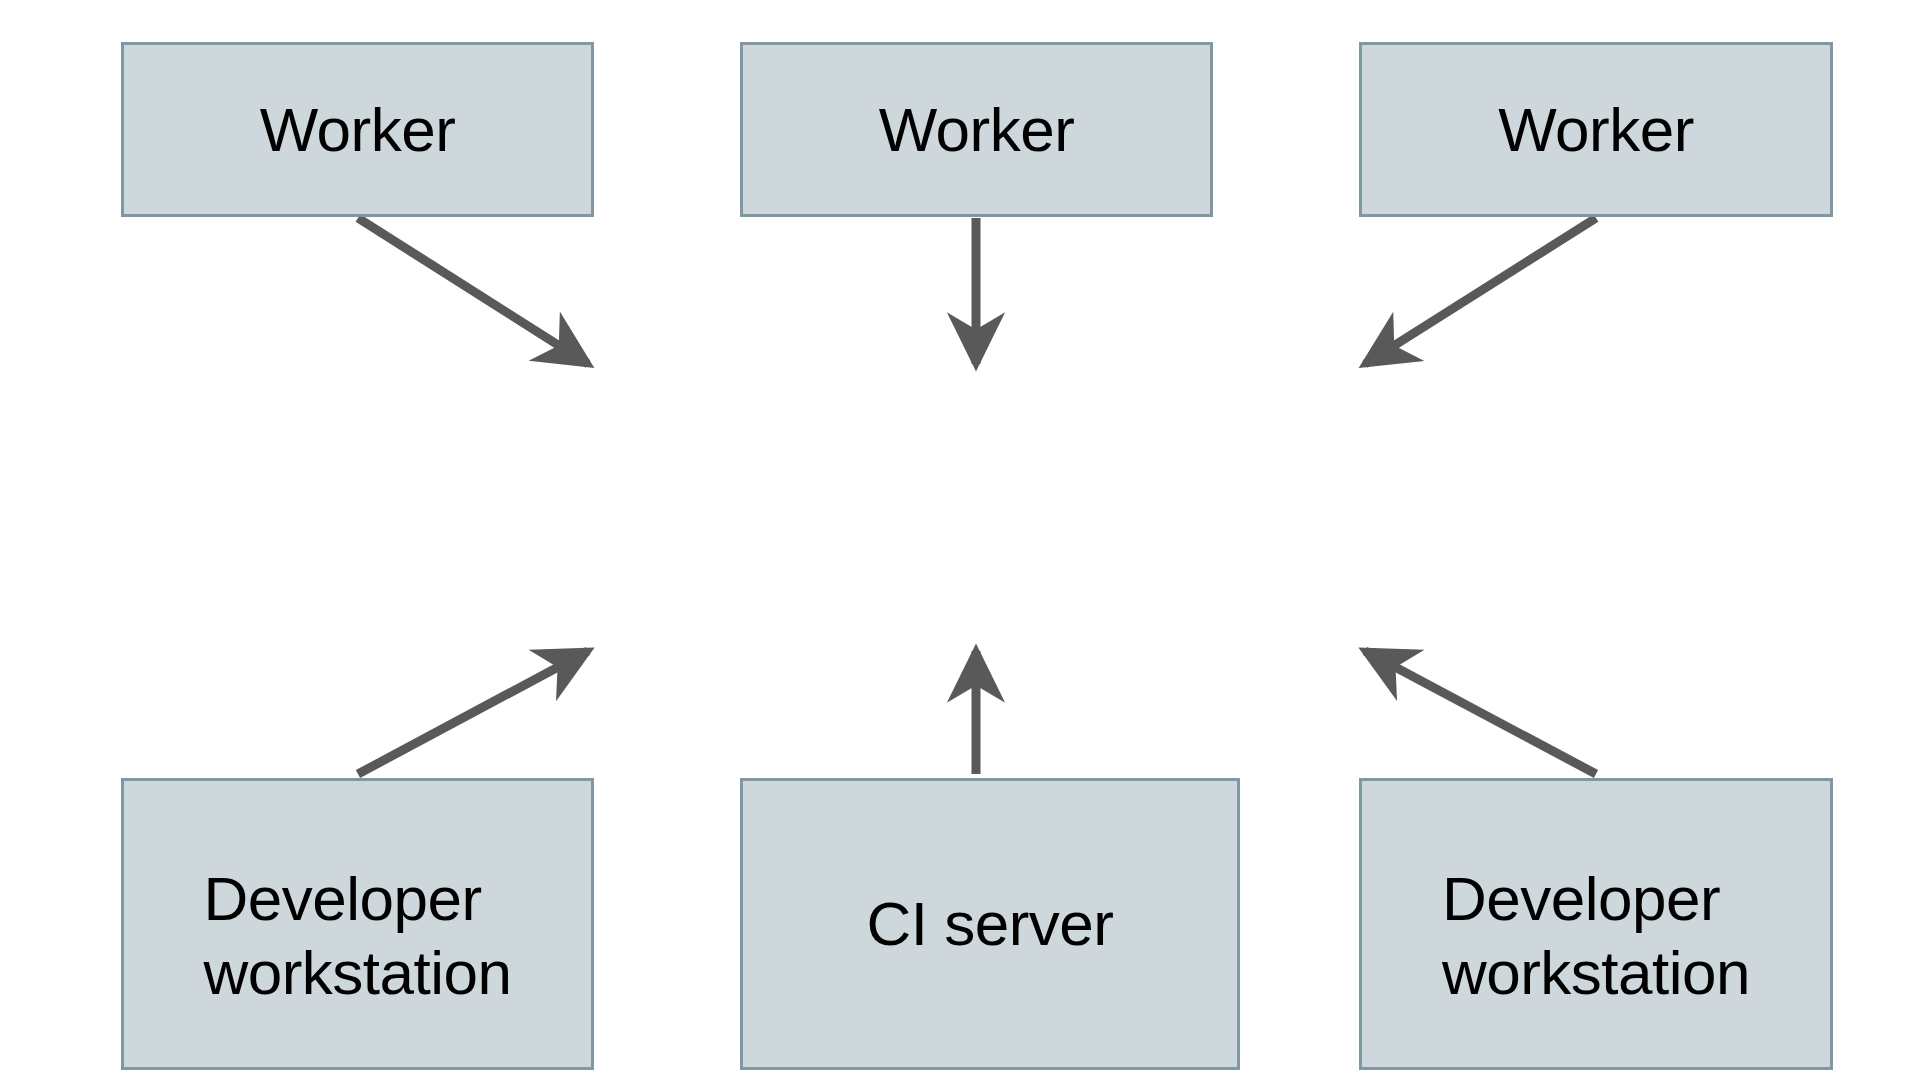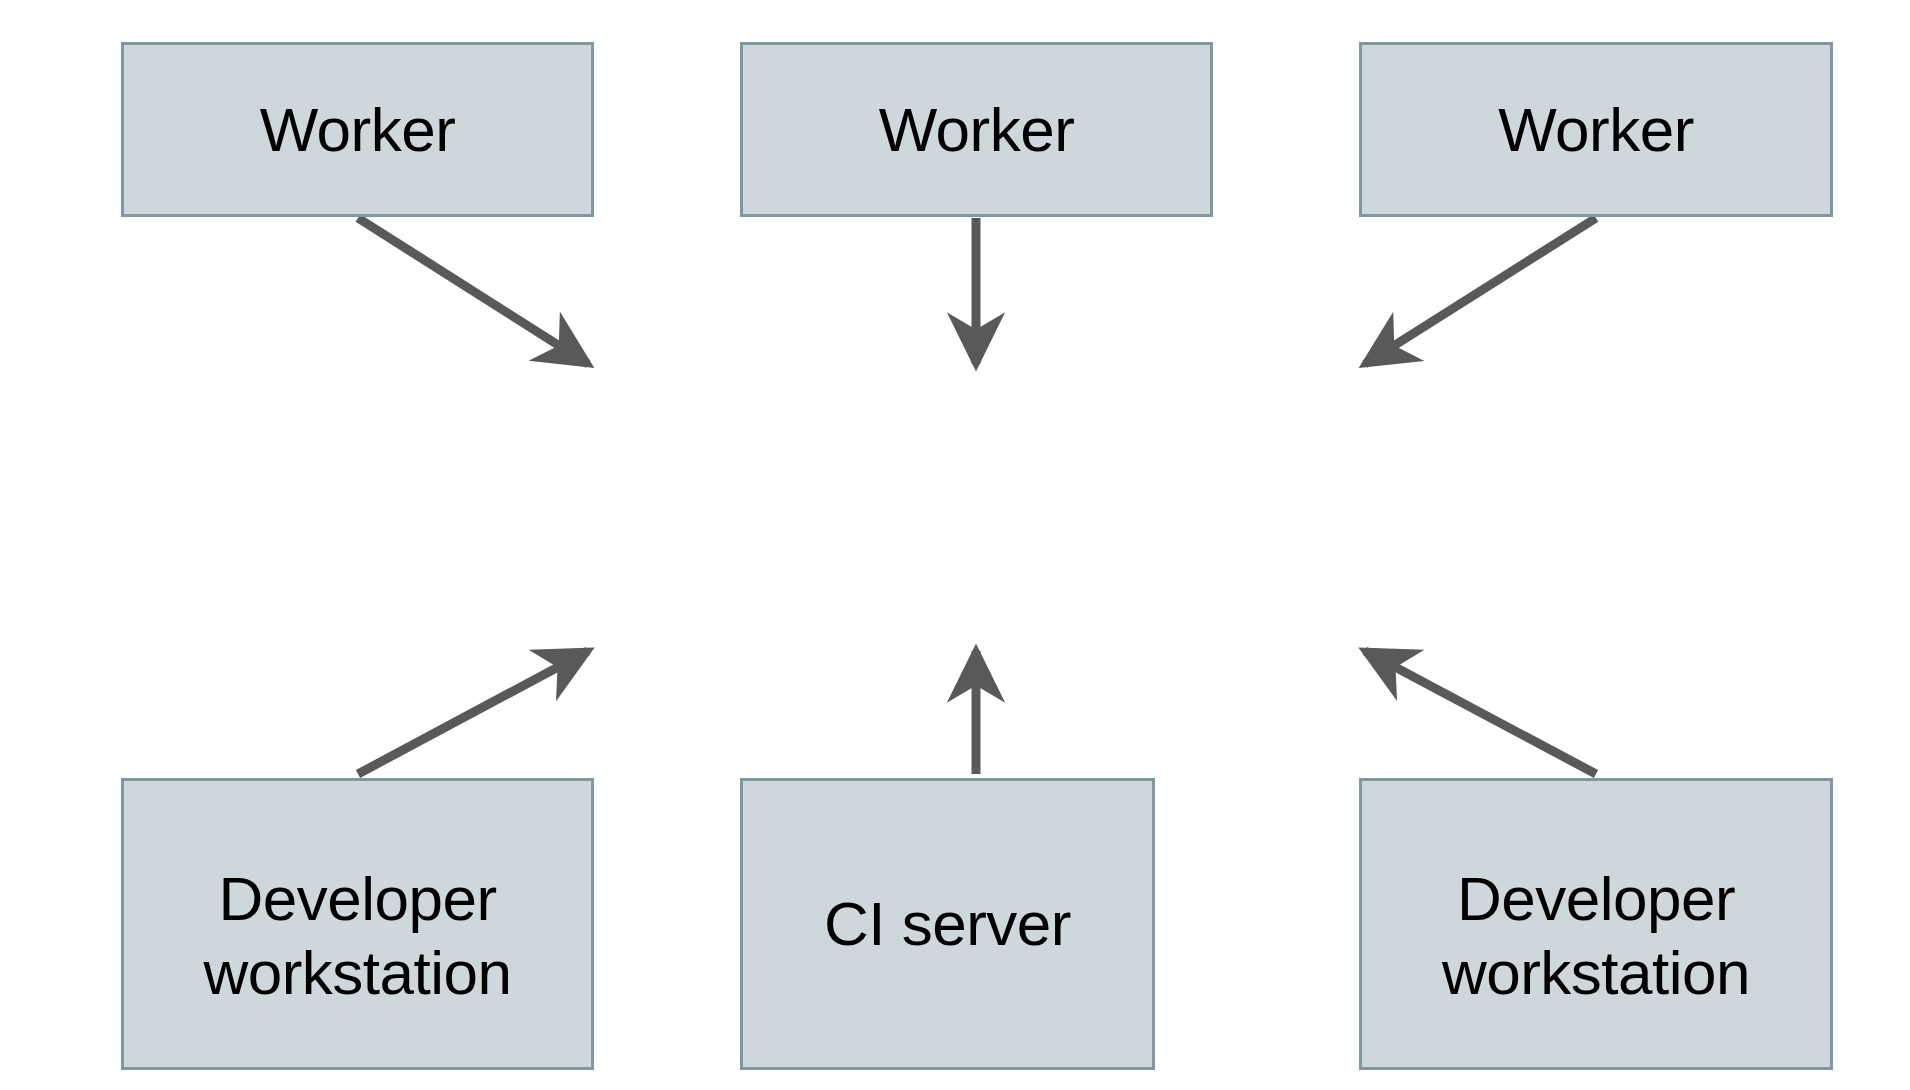--- a/index.html
+++ b/index.html
@@ -29,21 +29,21 @@
     pointer-events: none;
   }
   .node {
     position: absolute;
     box-sizing: border-box;
     background: #ced8dc;
     border: 3px solid #7e98a4;
     display: flex;
     align-items: center;
     justify-content: center;
-    text-align: center;
+    text-align: left;
   }
   .node-label {
     color: #000000;
     font-family: "Liberation Sans", sans-serif;
     font-weight: 400;
     line-height: 1.18;
     white-space: pre-line;
     letter-spacing: -0.5px;
   }
   .node-worker .node-label { font-size: 62px; }
@@ -54,21 +54,21 @@
   
   #node-worker-1 { left: 121px;  top: 42px;  width: 473px; height: 175px; }
   #node-worker-2 { left: 740px;  top: 42px;  width: 473px; height: 175px; }
   #node-worker-3 { left: 1359px; top: 42px;  width: 474px; height: 175px; }
 
   
   #node-build-master { left: 593px; top: 369px; width: 765px; height: 276px; }
 
   
   #node-dev-left   { left: 121px;  top: 778px; width: 473px; height: 292px; }
-  #node-ci-server  { left: 740px;  top: 778px; width: 415px; height: 292px; }
+  #node-ci-server  { left: 740px;  top: 778px; width: 500px; height: 292px; }
   #node-dev-right  { left: 1359px; top: 778px; width: 474px; height: 292px; }
 </style>
 </head>
 <body>
 
 <div id="diagram-root">
 
   <svg id="edge-layer" viewBox="0 0 1910 1090" width="1910" height="1090" xmlns="http://www.w3.org/2000/svg">
     <defs>
       <marker id="arrow-head" viewBox="0 0 12 12" refX="9.6" refY="6" markerWidth="7.2" markerHeight="7.2" orient="auto-start-reverse">

